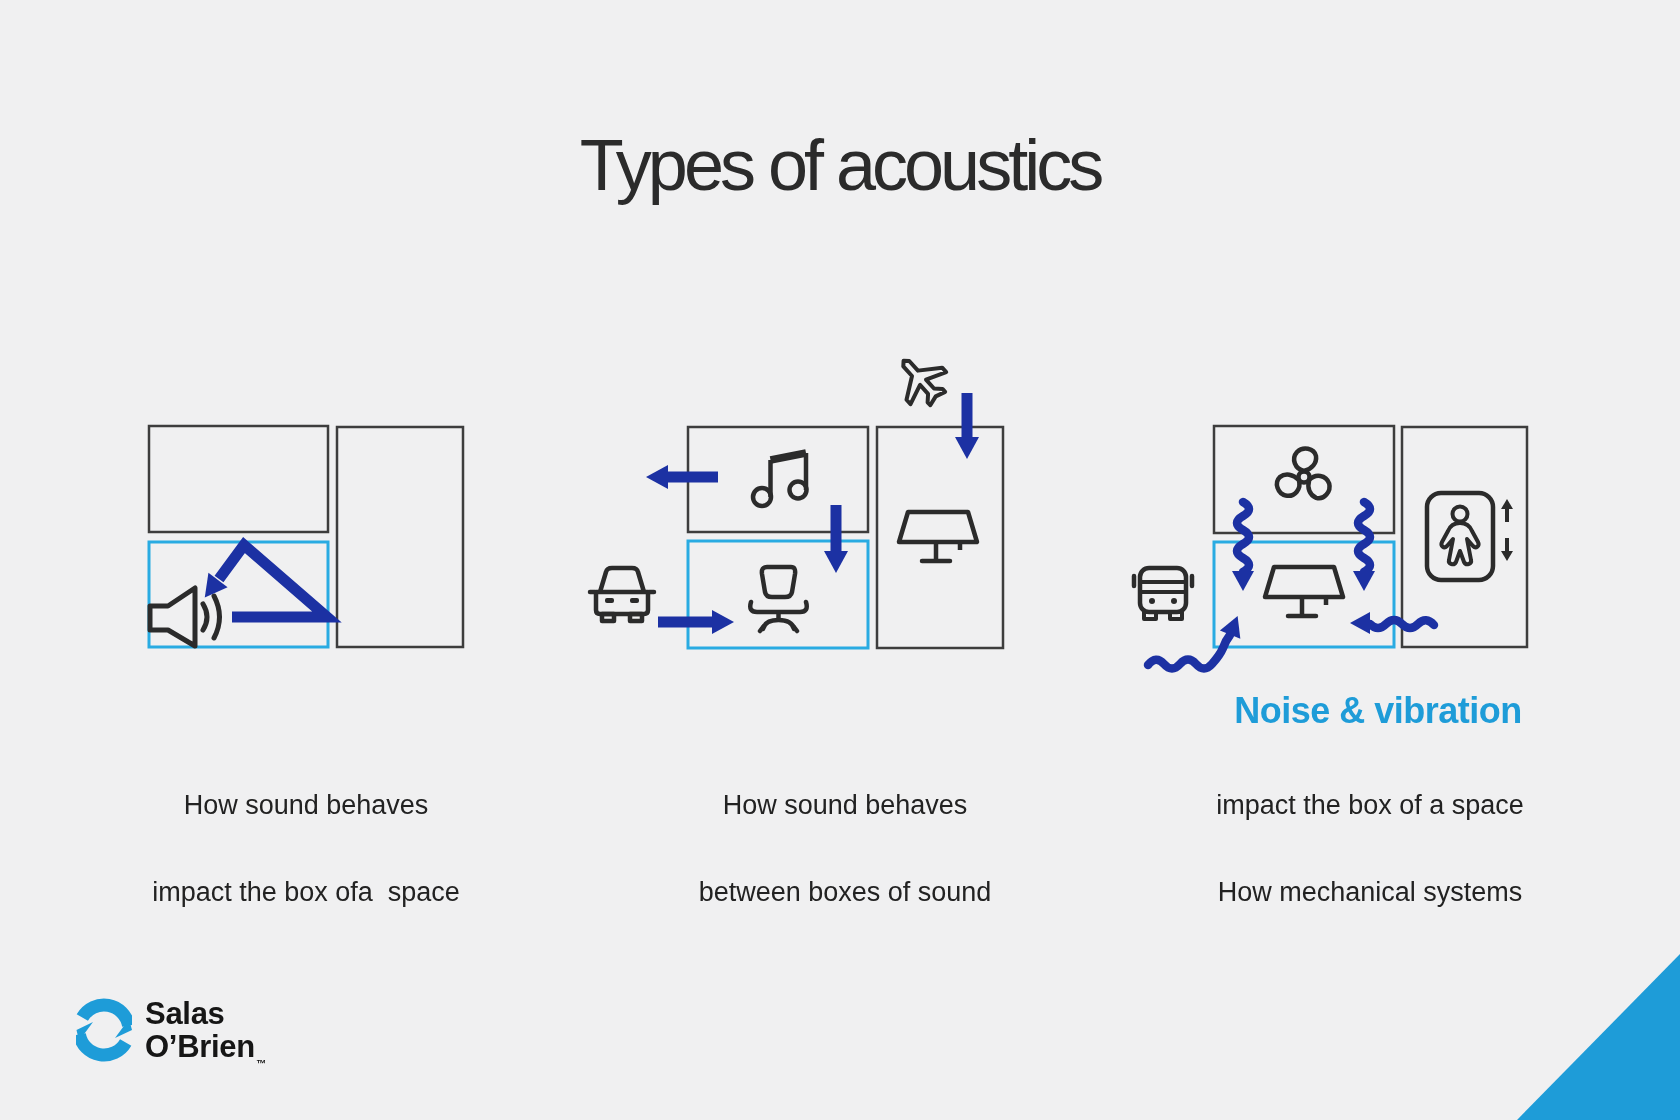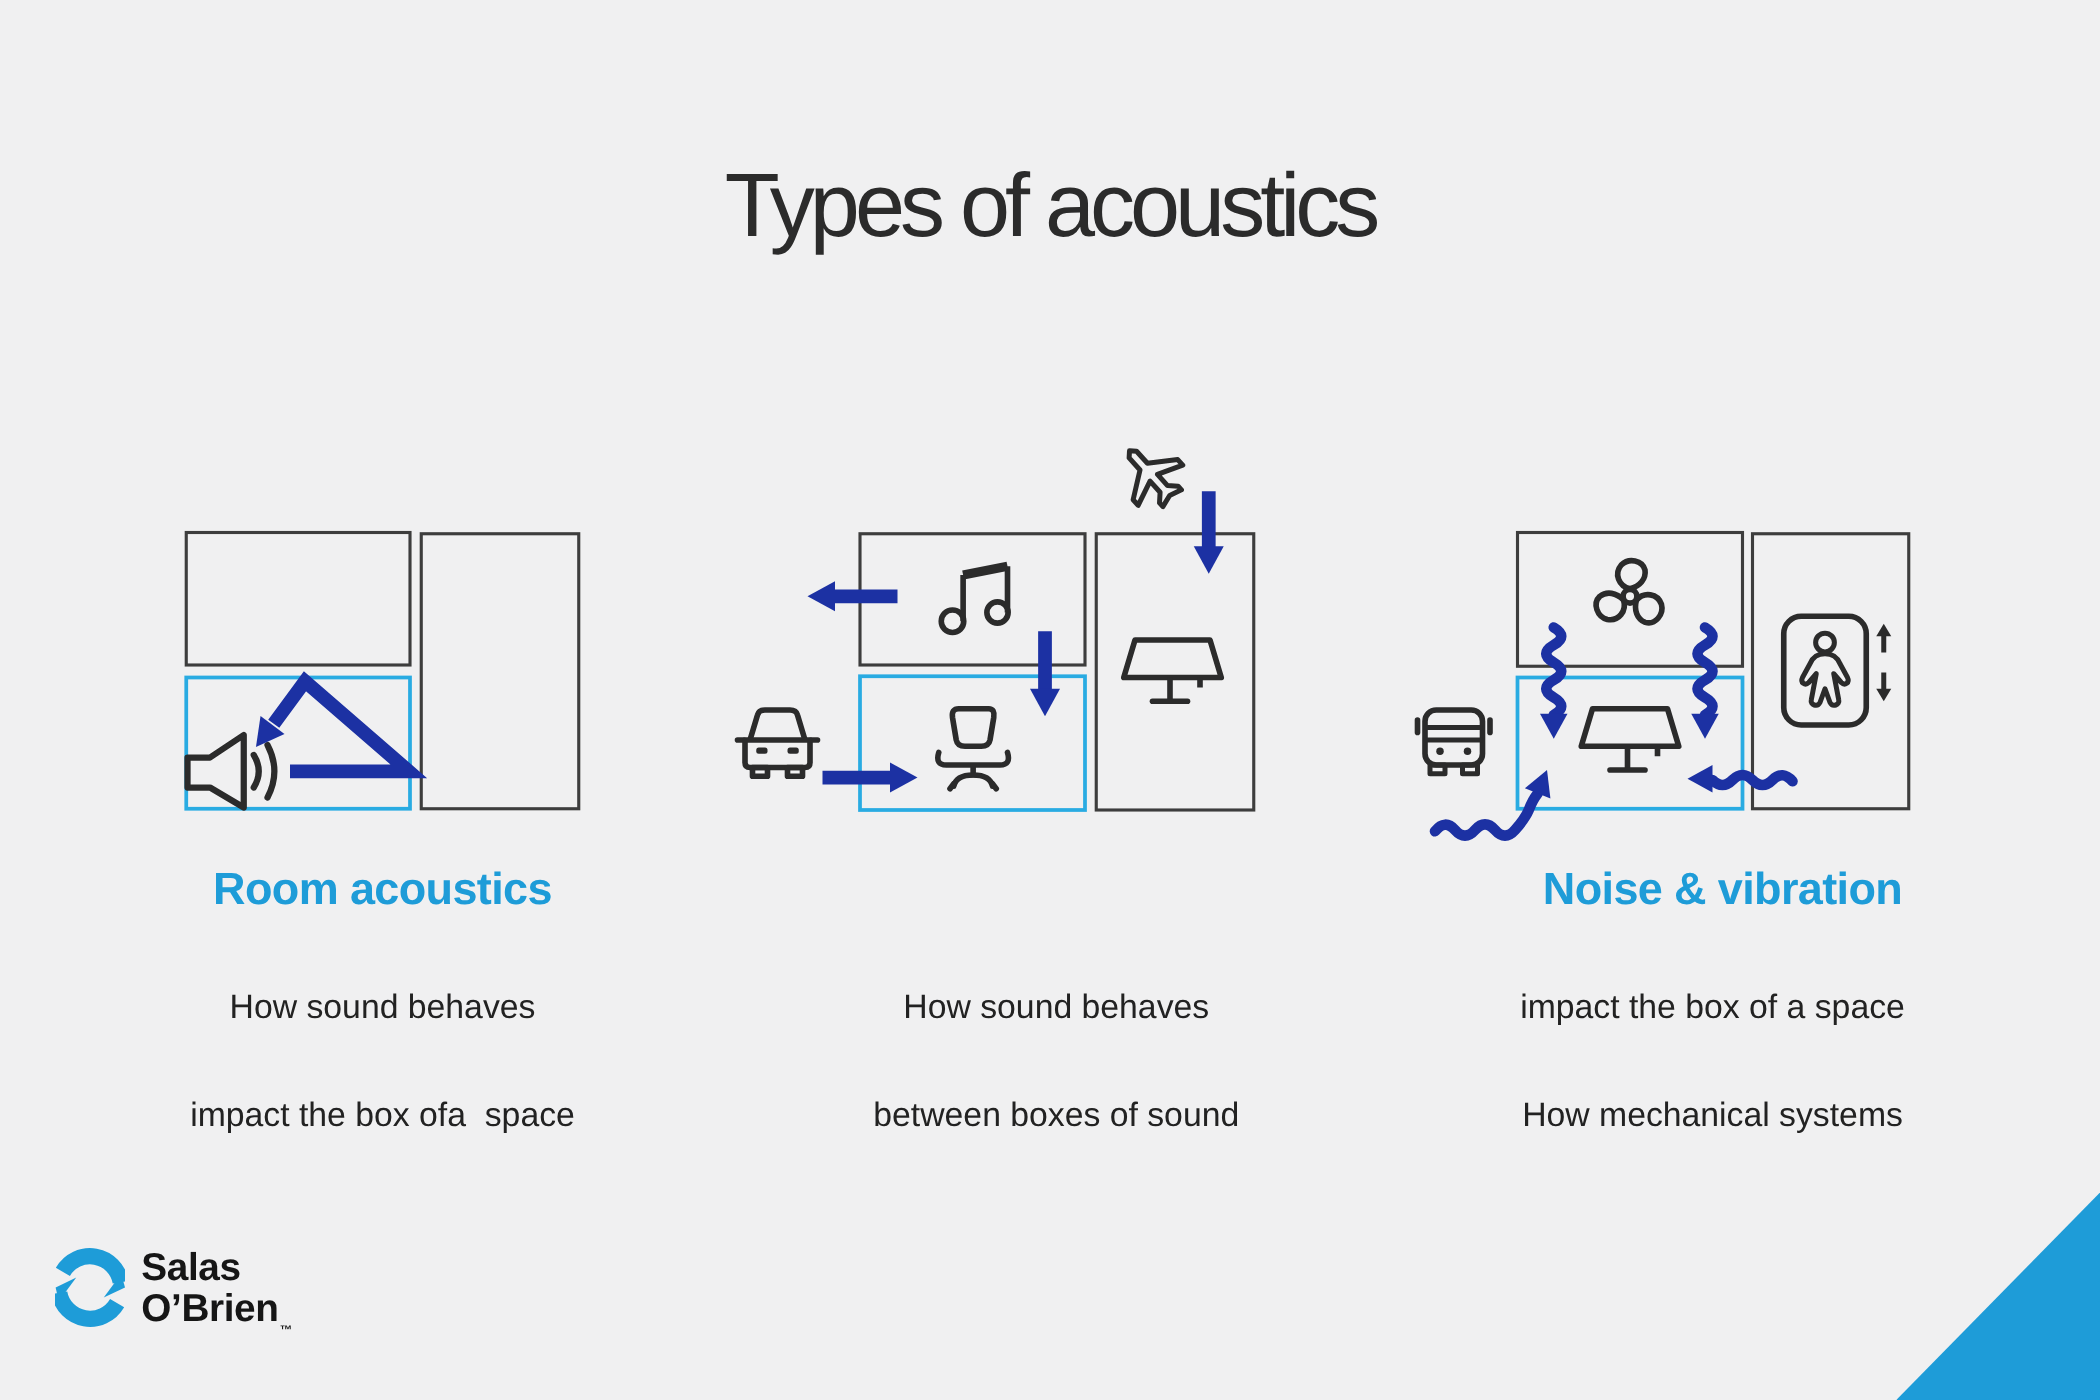--- a/index.html
+++ b/index.html
@@ -15,21 +15,21 @@
   }
   .panel-svg{position:absolute;}
   .heading{
     position:absolute;text-align:center;font-size:36px;font-weight:bold;
     letter-spacing:-0.5px;color:var(--brand-blue,#1E9CD8);
   }
   .desc{
     position:absolute;text-align:center;font-size:27px;line-height:29px;
     color:#222;white-space:pre;
   }
-  .logo{position:absolute;left:44px;top:996px;display:flex;align-items:flex-start;}
+  .logo{position:absolute;left:76px;top:996px;display:flex;align-items:flex-start;}
   .logo-text{margin-left:13px;font-size:31px;line-height:33px;font-weight:bold;color:#161616;letter-spacing:-0.3px;margin-top:1px;}
   .tm{font-size:10px;font-weight:bold;position:relative;top:10px;left:1px;}
   .corner-triangle{
     position:absolute;right:0;bottom:0;width:163px;height:166px;
     background:var(--brand-blue,#1E9CD8);
     clip-path:polygon(100% 0, 0 100%, 100% 100%);
   }
   svg .box{fill:none;stroke:var(--box-stroke,#3D3D3D);stroke-width:2.5px;}
   svg .bluebox{fill:none;stroke:var(--box-blue,#29ABE2);stroke-width:3px;}
   svg .ink{fill:none;stroke:var(--ink,#2B2B2B);stroke-linejoin:round;}
@@ -54,21 +54,20 @@
       <path class="ink" stroke-width="5" stroke-linecap="round" d="M74,176 Q85,197 74,218"></path>
     </g>
     <g>
       <path class="navy" stroke-width="11" d="M92,197 L187,197 L104,125 L79,159"></path>
       <g transform="translate(75,164) rotate(127)">
           <path class="navyfill" d="M-5,-12 L17,0 L-5,12 Z"></path>
         </g>
     </g>
   </svg>
 
-  <div class="heading" style="left:116px;top:690px;width:380px">Room acoustics</div>
   <div class="desc" style="left:116px;top:733px;width:380px">
     <div>How sound behaves</div>
     <div>impact the box ofa  space</div>
   </div>
 
   <svg class="panel-svg" style="left:555px;top:330px" width="460" height="335" viewBox="0 0 460 335">
     <rect class="box" x="133" y="97" width="180" height="105"></rect>
     <rect class="box" x="322" y="97" width="126" height="221"></rect>
     <rect class="bluebox" x="133" y="211" width="180" height="107"></rect>
 

